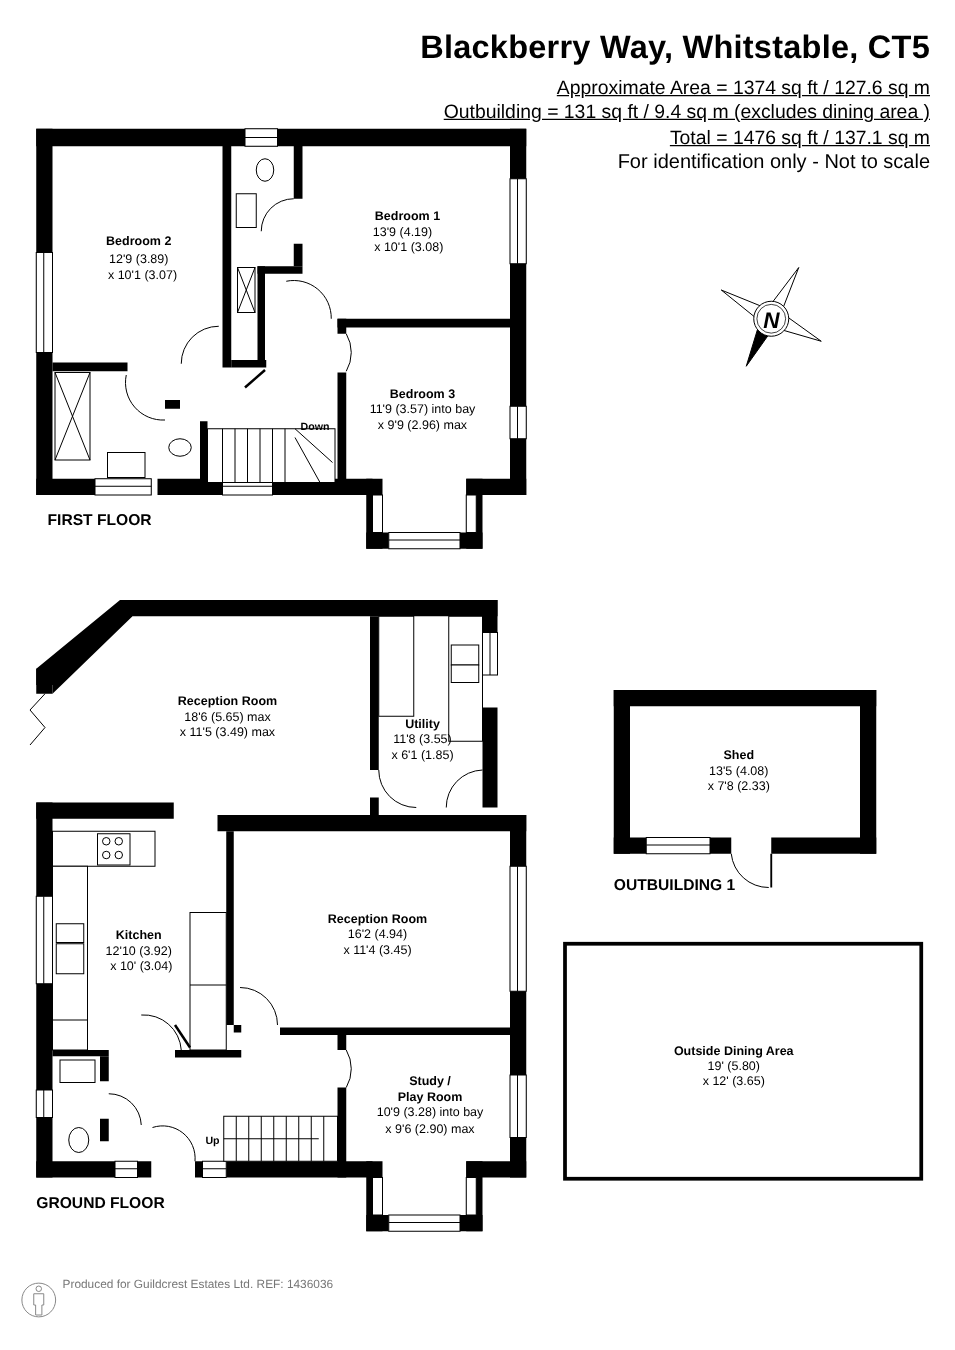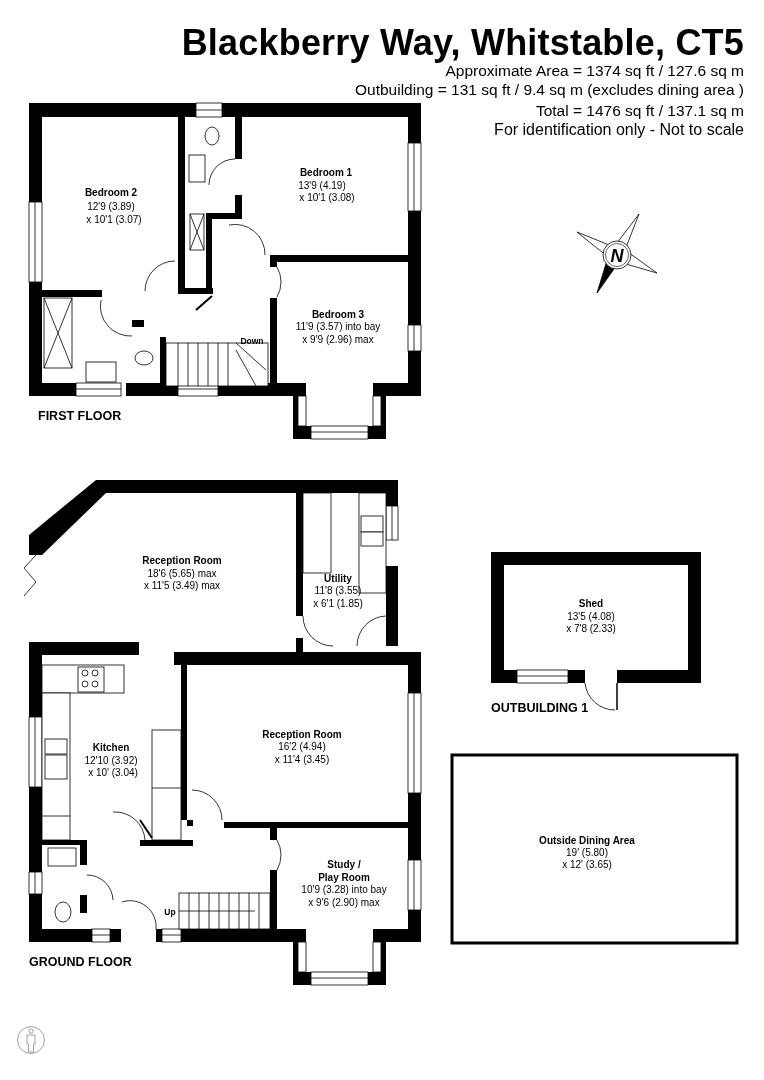--- a/index.html
+++ b/index.html
@@ -1,18 +1,18 @@
 <!DOCTYPE html>
 <html><head>
 <meta charset="utf-8">
 <style>
   html, body { margin:0; padding:0; background:#fff; }
   body { width:764px; height:1080px; position:relative; overflow:hidden; font-family:"Liberation Sans", sans-serif; color:#000; }
-  .title { position:absolute; right:20px; top:22px; font-size:36px; font-weight:bold; letter-spacing:0.2px; }
-  .area { position:absolute; right:20px; font-size:15.5px; text-align:center; }
+  .title { position:absolute; right:20px; top:22px; font-size:26px; font-weight:bold; letter-spacing:0.2px; }
+  .area { position:absolute; right:20px; font-size:15.5px; text-align:center;text-decoration:underline; }
   .note { position:absolute; right:20px; top:121px; font-size:16px; }
   svg.plan { position:absolute; left:0; top:0; }
   .lbl { font-family:"Liberation Sans", sans-serif; }
   .footer { position:absolute; left:50px; top:1022px; font-size:9.5px; color:#777; line-height:12px; }
   .footer-icon { position:absolute; left:16px; top:1022px; }
 </style>
 </head>
 <body>
 
 <div class="title">Blackberry Way, Whitstable, CT5</div>
@@ -264,13 +264,14 @@
     <text x="491" y="712" font-size="12.5" font-weight="bold" text-anchor="start">OUTBUILDING 1</text>
   </g>
 </svg>
 
 <svg class="footer-icon" width="30" height="36" viewBox="0 0 30 36">
   <circle cx="15" cy="18" r="13.5" fill="none" stroke="#888" stroke-width="0.8"></circle>
   <circle cx="15" cy="9" r="2.2" fill="none" stroke="#888" stroke-width="0.8"></circle>
   <path d="M11,13 L19,13 L19,22 L17.5,22 L17.5,30 L12.5,30 L12.5,22 L11,22 Z" fill="none" stroke="#888" stroke-width="0.8"></path>
 </svg>
 <div class="footer">
+  <div>Produced for Guildcrest Estates Ltd.   REF:  1436036</div>
 </div>
 
 </body></html>

